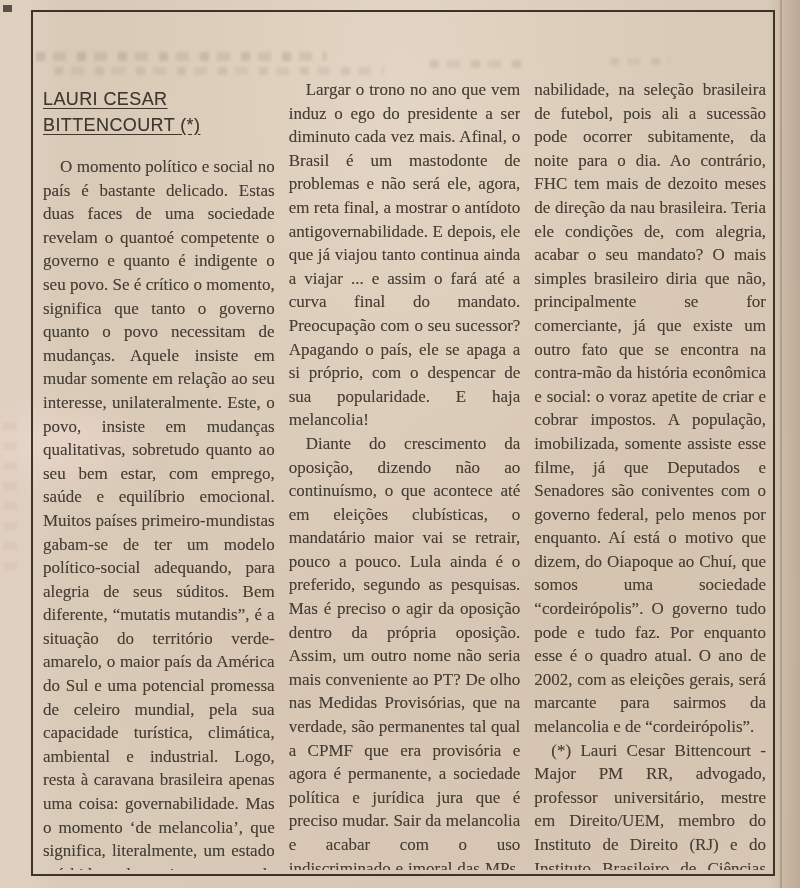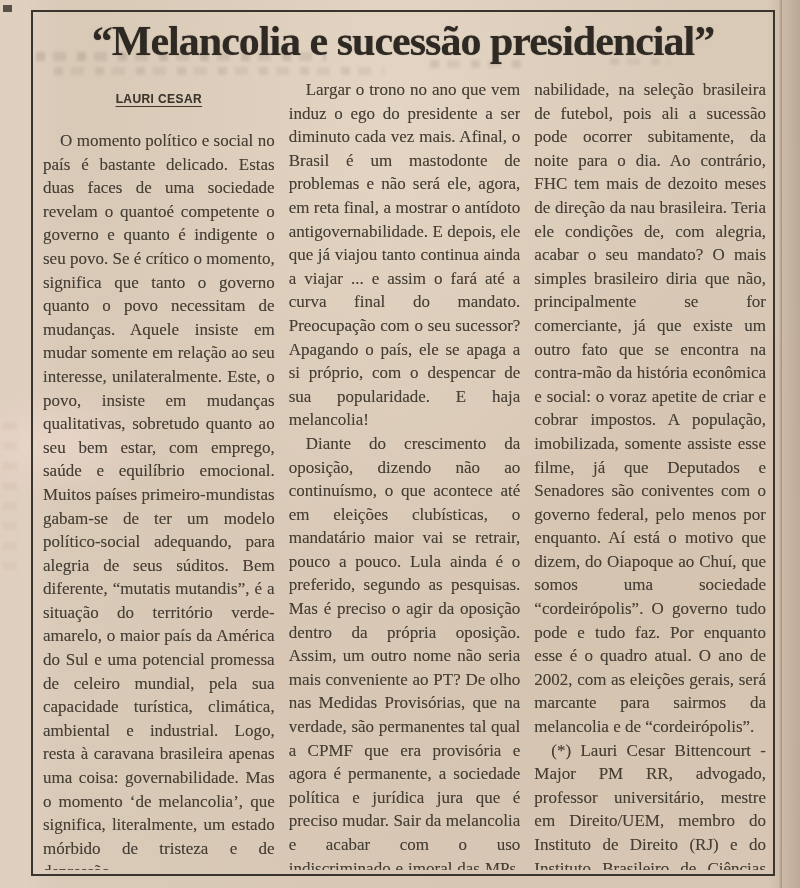--- a/index.html
+++ b/index.html
@@ -50,26 +50,24 @@
     flex:1 1 0;min-width:0;overflow:hidden;
     font-size:17px;line-height:23.6px;
     text-align:justify;color:var(--ink);
     text-shadow:0 0 .5px rgba(69,62,53,.4);
   }
   .col p.para{margin:0;}
   .col p.para.indent{text-indent:17px;}
 
   .byline{
     margin:8px 0 17px 0;
-    text-align:center;
     font-family:"Liberation Sans",sans-serif;
-    font-size:12px;line-height:26px;
+    font-size:18px;line-height:26px;
     letter-spacing:.4px;
     color:#3d372f;
-    font-weight:bold;
   }
   .byline .bl{text-decoration:underline;text-underline-offset:3px;}
 
   
   .smudge{
     position:absolute;pointer-events:none;
     background:repeating-linear-gradient(90deg,
       rgba(92,80,66,.30) 0 9px, rgba(92,80,66,0) 9px 17px,
       rgba(92,80,66,.22) 17px 30px, rgba(92,80,66,0) 30px 41px);
     filter:blur(1.6px);
@@ -97,27 +95,27 @@
   <div class="speck k1"></div>
   <div class="smudge s1"></div>
   <div class="smudge s2"></div>
   <div class="smudge s3"></div>
   <div class="smudge s4"></div>
   <div class="smudge s5"></div>
   <div class="crease"></div>
 
   <div class="frame">
 
-    <h1 class="headline">“Melancolia e sucessão presidencial”</h1>
 
     <div class="columns">
 
       <div class="col">
         <div class="byline">
           <div class="bl">LAURI CESAR</div>
+          <div class="bl">BITTENCOURT (*)</div>
         </div>
       <p class="para indent">O momento político e social no país é bastante delicado. Estas duas faces de uma sociedade revelam o quantoé competente o governo e quanto é indigente o seu povo. Se é crítico o momento, significa que tanto o governo quanto o povo necessitam de mudanças. Aquele insiste em mudar somente em relação ao seu interesse, unilateralmente. Este, o povo, insiste em mudanças qualitativas, sobretudo quanto ao seu bem estar, com emprego, saúde e equilíbrio emocional. Muitos países primeiro-mundistas gabam-se de ter um modelo político-social adequando, para alegria de seus súditos. Bem diferente, “mutatis mutandis”, é a situação do território verde-amarelo, o maior país da América do Sul e uma potencial promessa de celeiro mundial, pela sua capacidade turística, climática, ambiental e industrial. Logo, resta à caravana brasileira apenas uma coisa: governabilidade. Mas o momento ‘de melancolia’, que significa, literalmente, um estado mórbido de tristeza e de depressão.</p>
         </div>
 
       <div class="col">
           <p class="para indent">Largar o trono no ano que vem induz o ego do presidente a ser diminuto cada vez mais. Afinal, o Brasil é um mastodonte de problemas e não será ele, agora, em reta final, a mostrar o antídoto antigovernabilidade. E depois, ele que já viajou tanto continua ainda a viajar ... e assim o fará até a curva final do mandato. Preocupação com o seu sucessor? Apagando o país, ele se apaga a si próprio, com o despencar de sua popularidade. E haja melancolia!</p>
           <p class="para indent">Diante do crescimento da oposição, dizendo não ao continuísmo, o que acontece até em eleições clubísticas, o mandatário maior vai se retrair, pouco a pouco. Lula ainda é o preferido, segundo as pesquisas. Mas é preciso o agir da oposição dentro da própria oposição. Assim, um outro nome não seria mais conveniente ao PT? De olho nas Medidas Provisórias, que na verdade, são permanentes tal qual a CPMF que era provisória e agora é permanente, a sociedade política e jurídica jura que é preciso mudar. Sair da melancolia e acabar com o uso indiscriminado e imoral das MPs, instrumentadas incessantemente pelo presidente, é um imperativo. E que haja também, a tal da gover-</p>
         </div>
 
       <div class="col">

